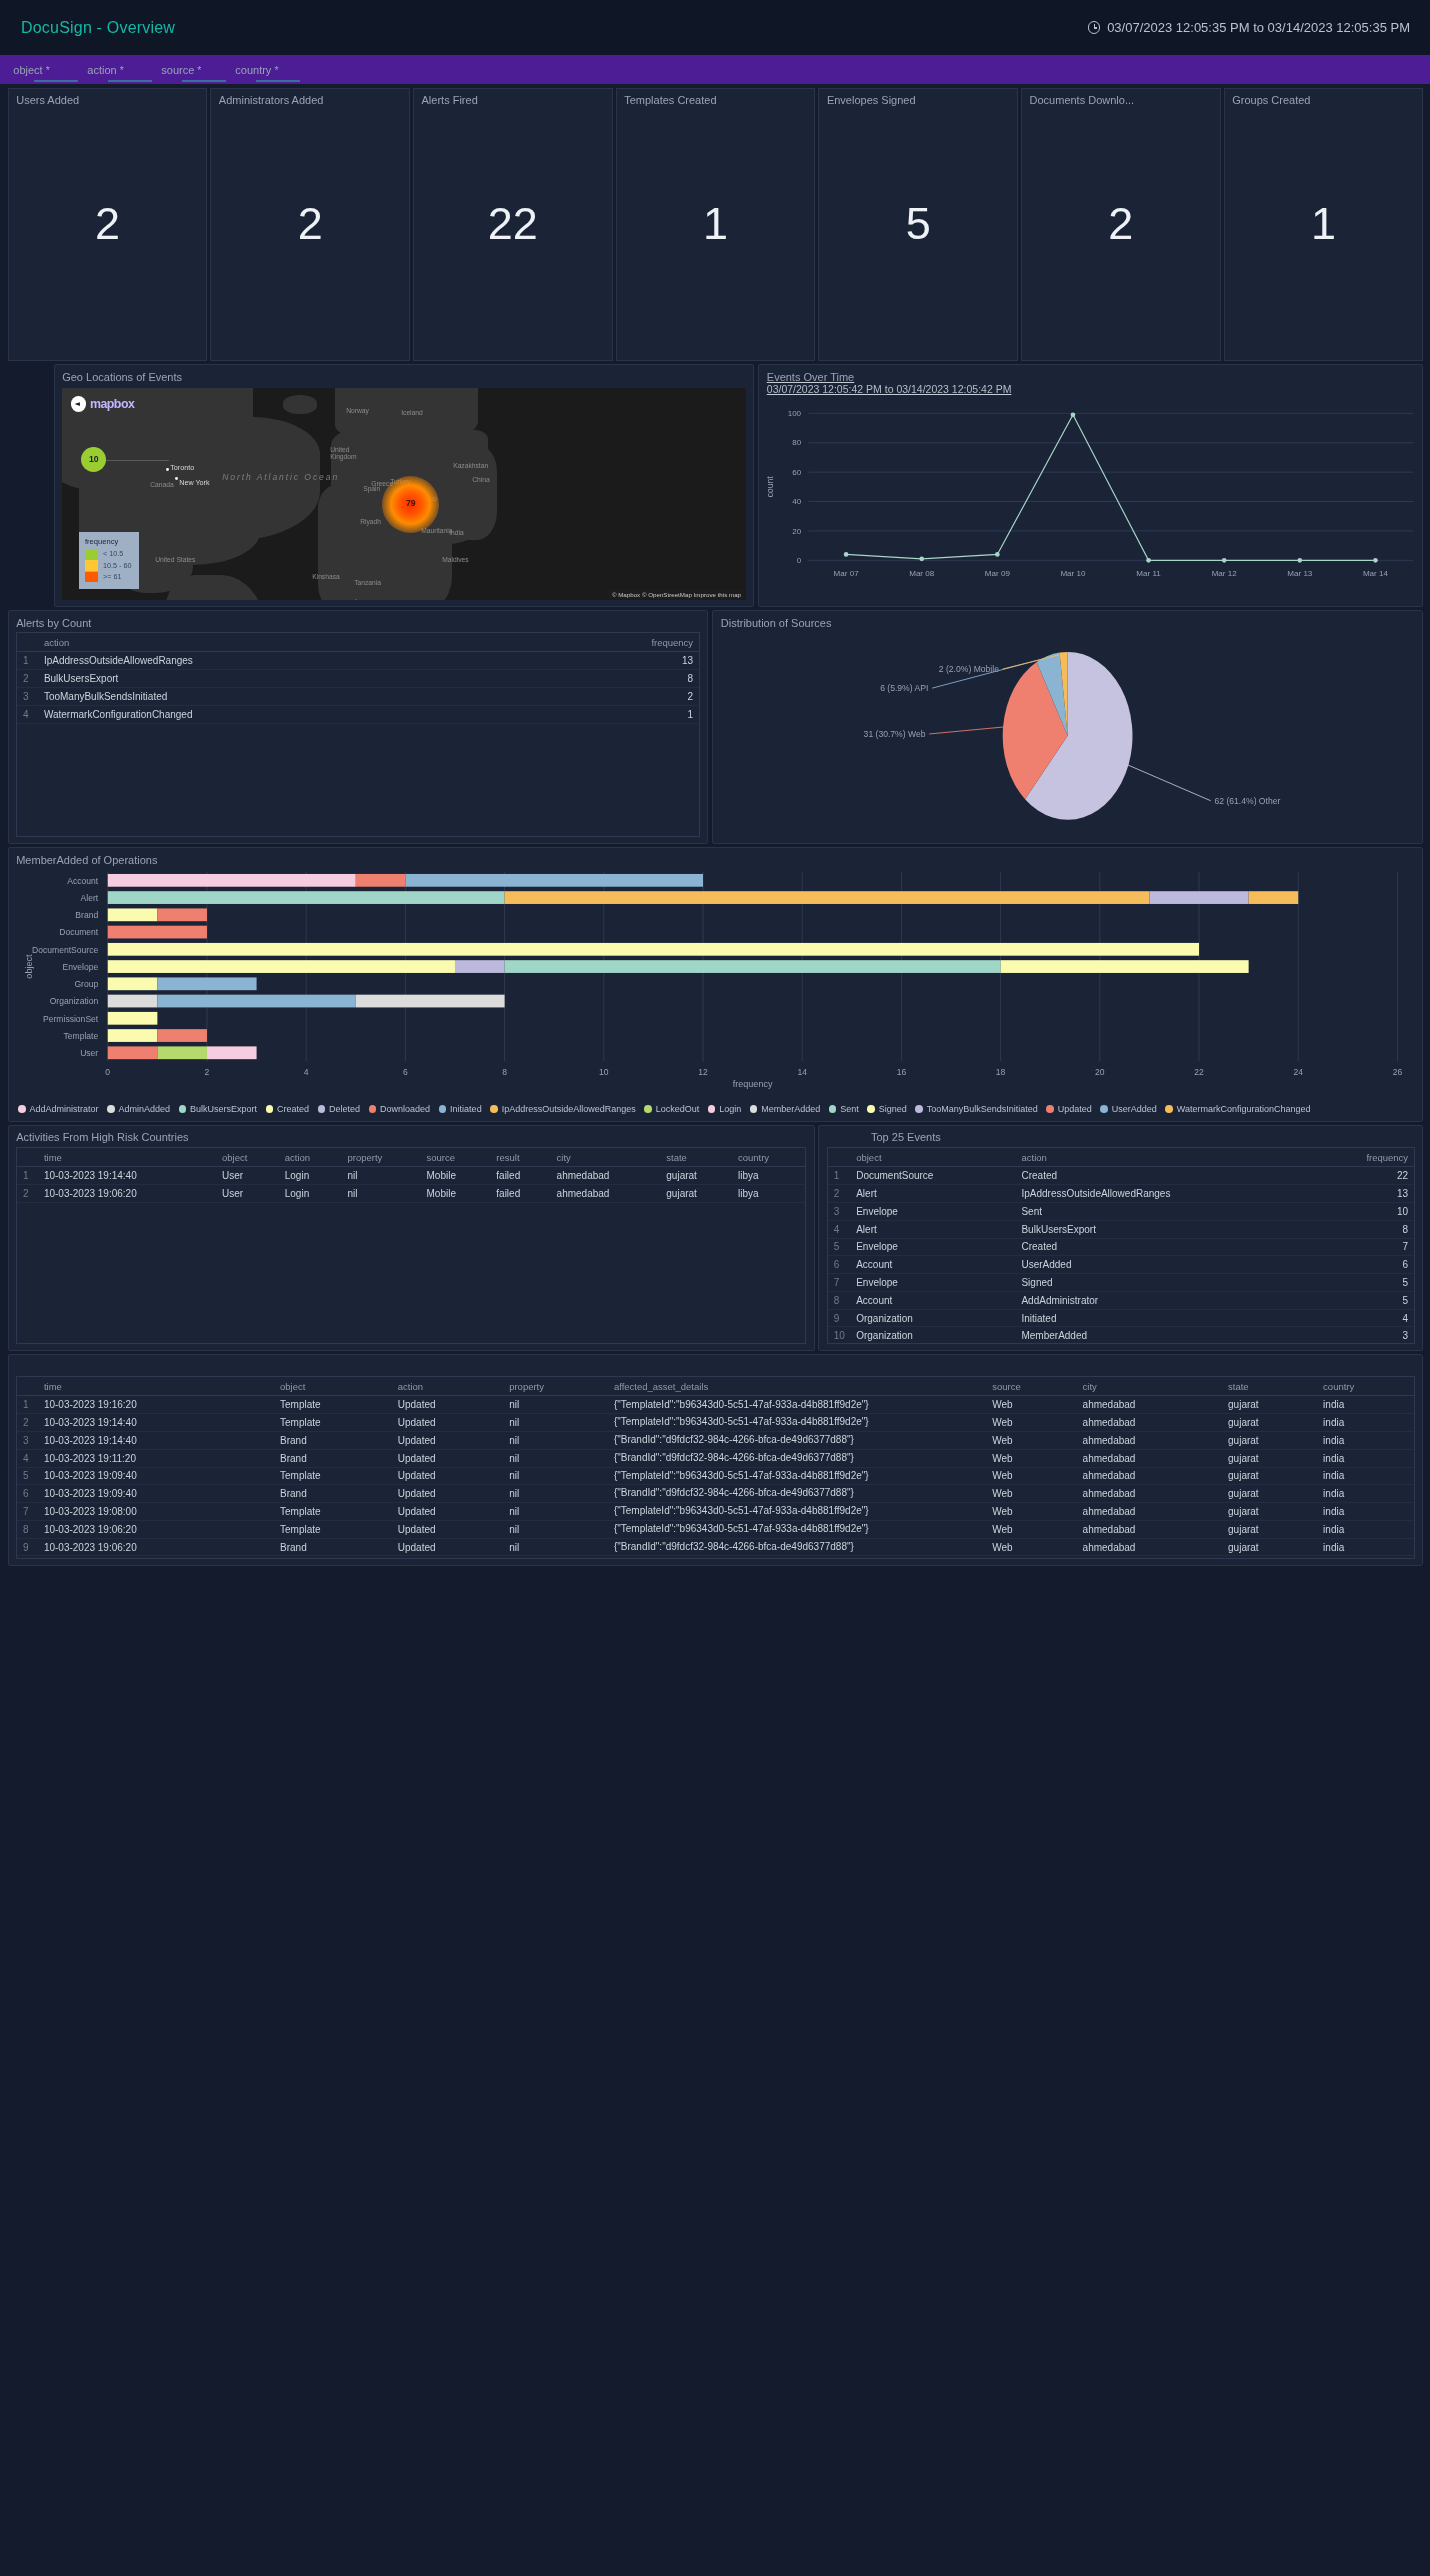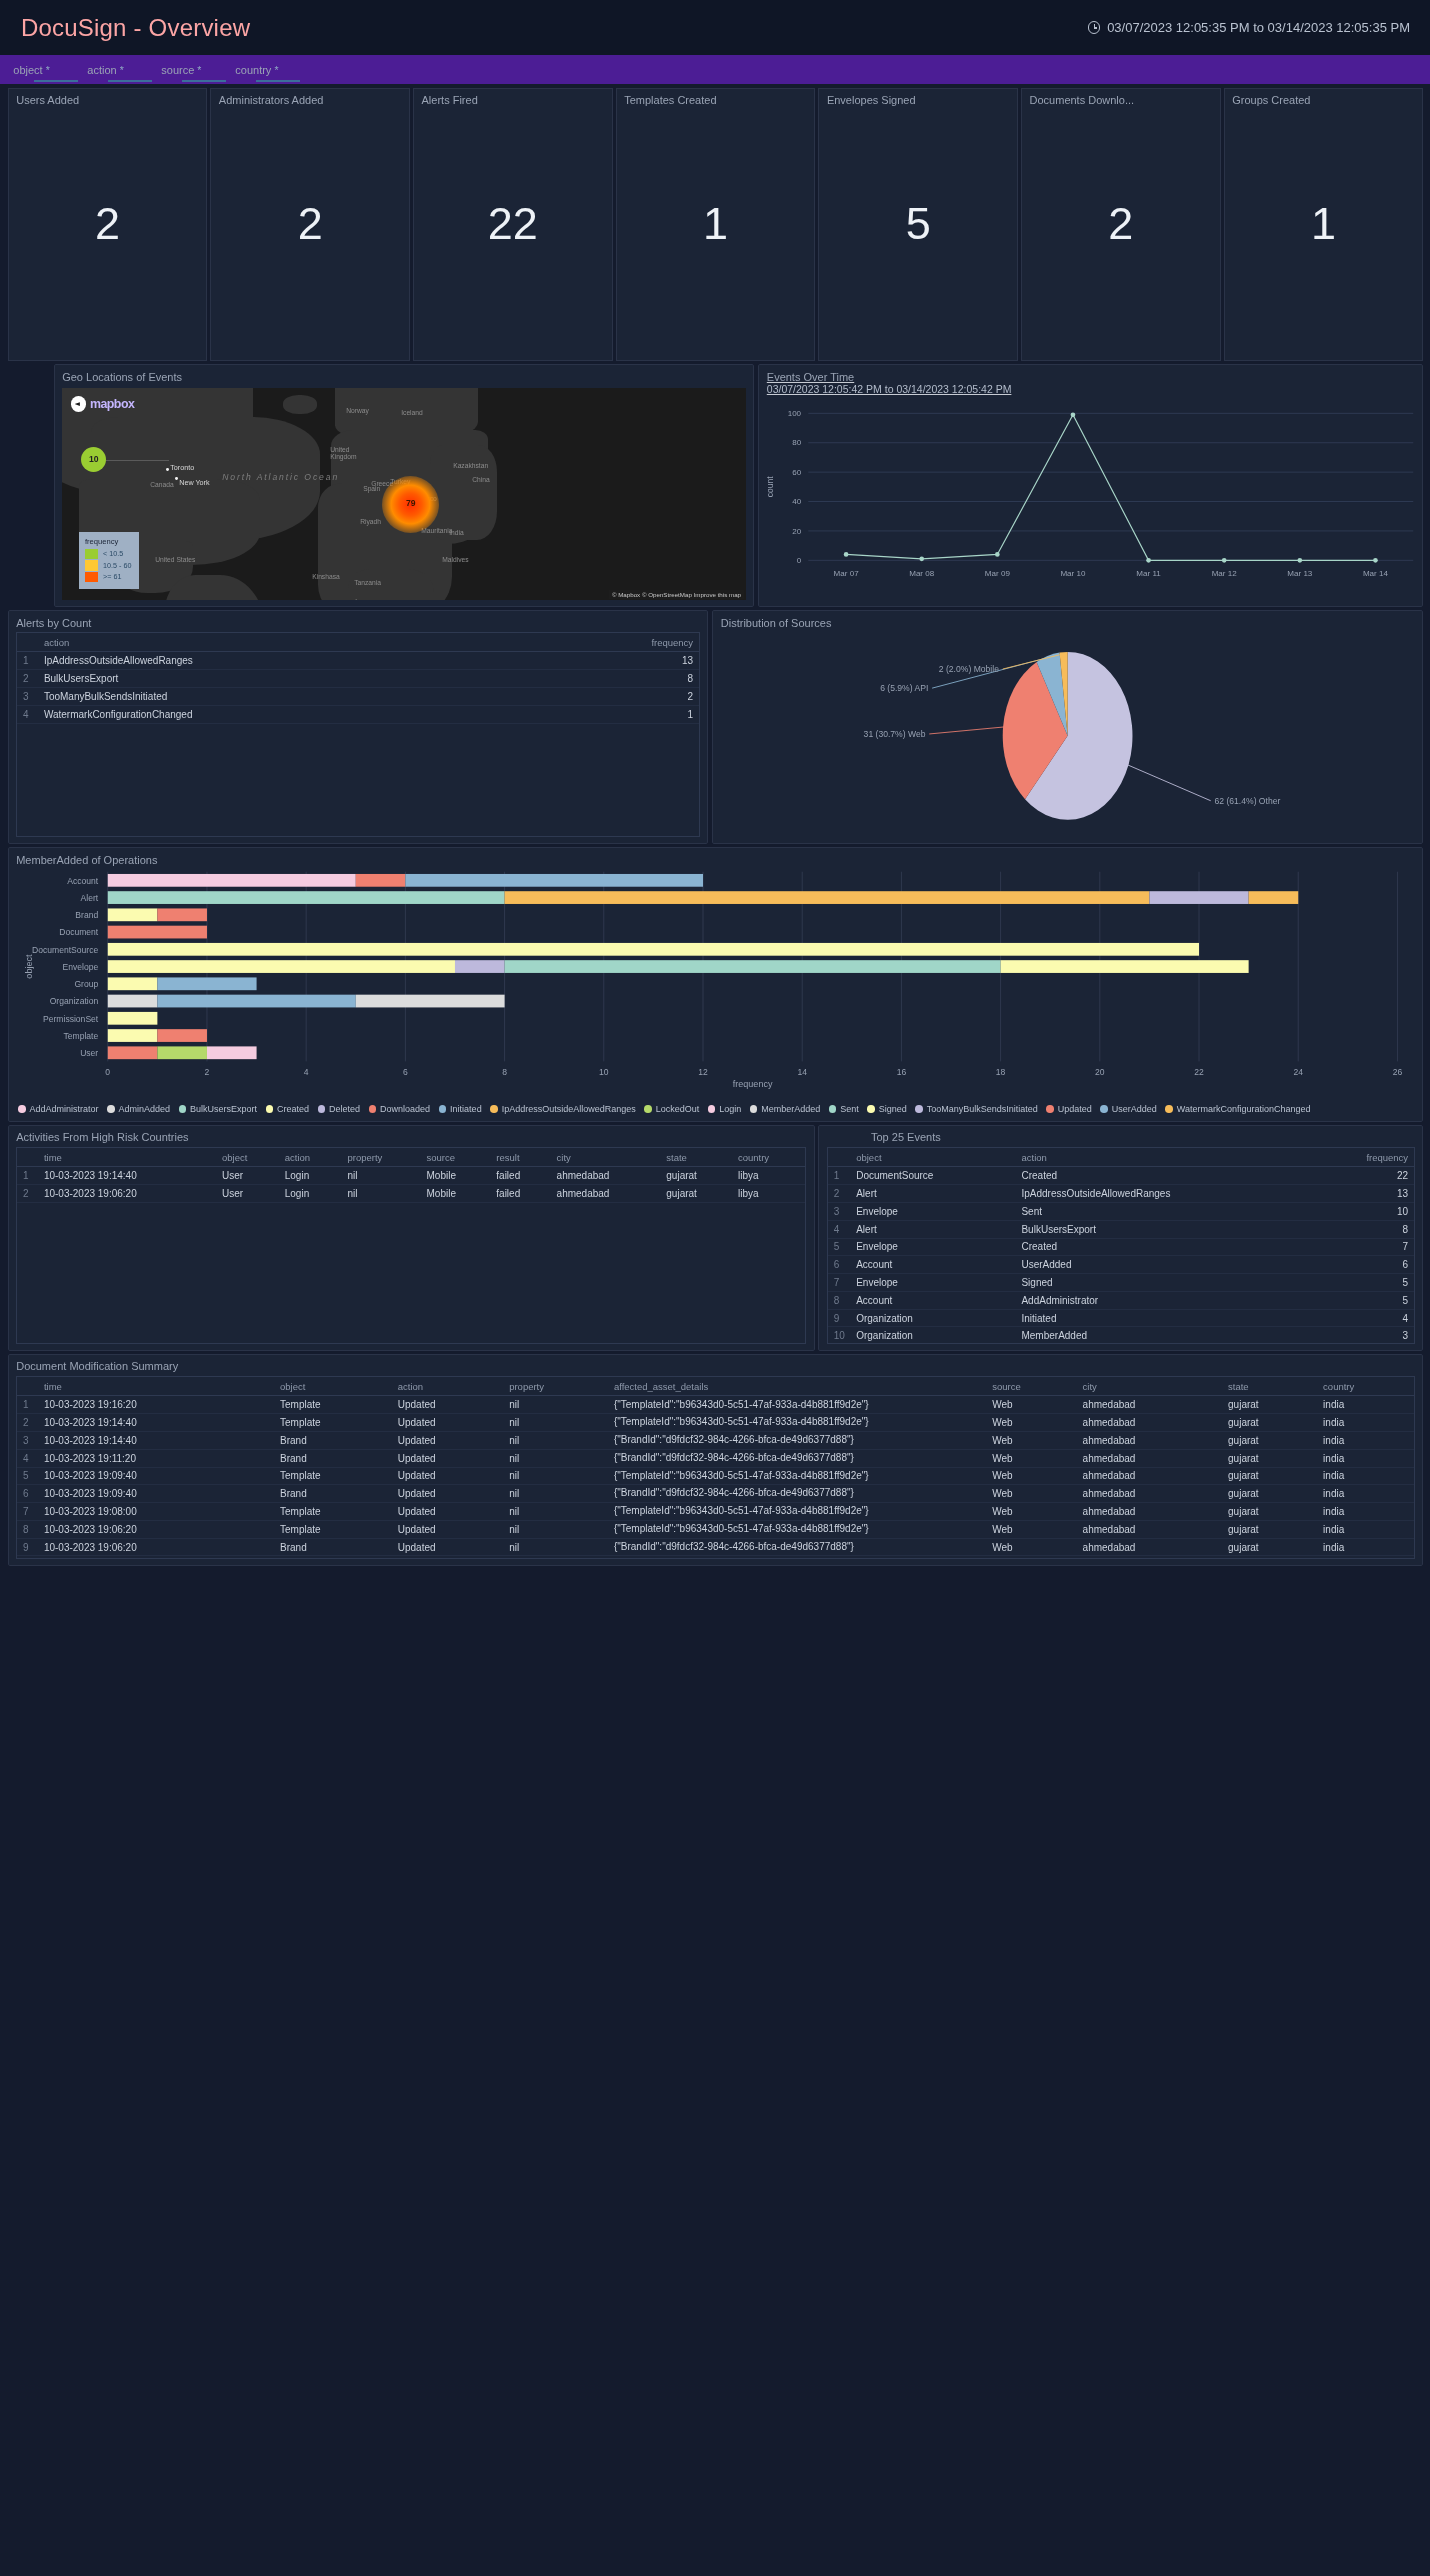--- a/index.html
+++ b/index.html
@@ -9,21 +9,21 @@
     font-family: "Liberation Sans", sans-serif;
     color: #c8ccd4;
     overflow: hidden;
   }
   
   .app-header {
     height: 55px; background: #0f1626;
     display: flex; align-items: center; justify-content: space-between;
     padding: 0 21px;
   }
-  .app-title { font-size: 24px; color: #fca5a5; font-weight: 400; letter-spacing: 0.2px; }
+  .app-title { font-size: 16px; color: #14b8a6; font-weight: 400; letter-spacing: 0.2px; }
   .time-range { font-size: 13px; color: #b9c2d0; display: flex; align-items: center; gap: 6.7px; }
   .clock { width: 12.4px; height: 12.4px; border: 1.3px solid #b9c2d0; border-radius: 50%; position: relative; display:inline-block;}
   .clock::before { content:""; position:absolute; left:4.8px; top:1.9px; width:1.2px; height:4.3px; background:#b9c2d0;}
   .clock::after  { content:""; position:absolute; left:4.8px; top:5.2px; width:3.3px; height:1.2px; background:#b9c2d0;}
 
   
   .filter-bar { height: 29px; background: #4c1d95; display: flex; align-items: flex-end; padding: 0 7.6px 1.9px 7.6px; }
   .filter { width: 61px; margin-right: 0px; position: relative; padding-left: 5.7px;}
   .filter-label { font-size: 11px; color: #9aa4b5; }
   .filter-star { color: #8fa7c4; font-size: 10.5px; }
@@ -566,21 +566,20 @@
               <td>MemberAdded</td>
               <td class="num">3</td>
             </tr>
           </tbody>
       </table>
     </div>
   </div>
 </div>
 
 <div class="panel docmod-panel">
-  <div class="panel-title">Document Modification Summary</div>
   <div class="tbl-wrap scroll-area">
     <table class="dt">
       <thead>
           <tr id="dm-head">
             <th class="idx"></th>
             <th>time</th>
             <th>object</th>
             <th>action</th>
             <th>property</th>
             <th>affected_asset_details</th>

